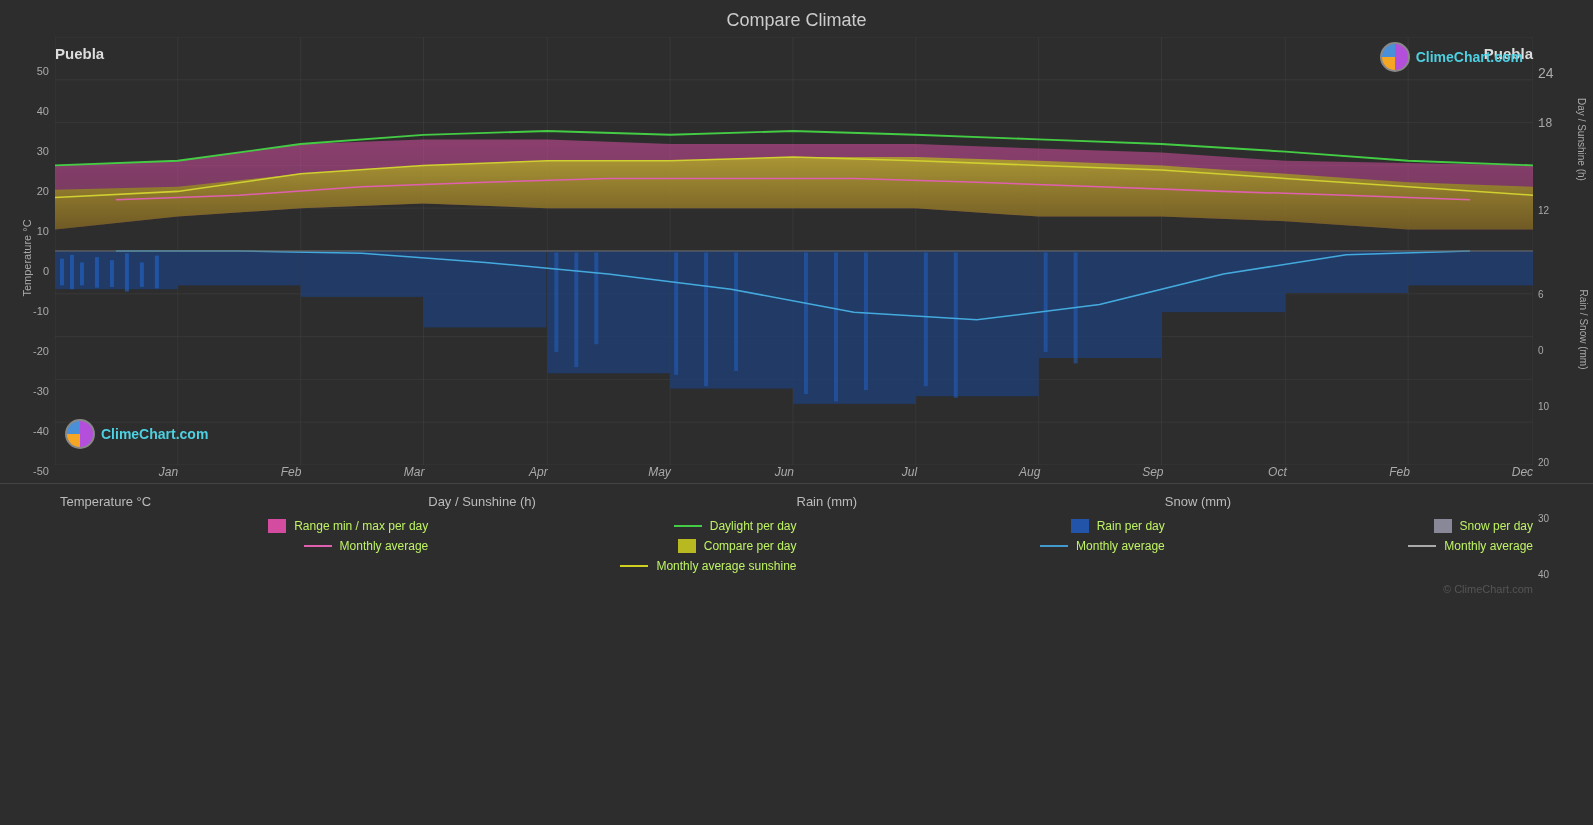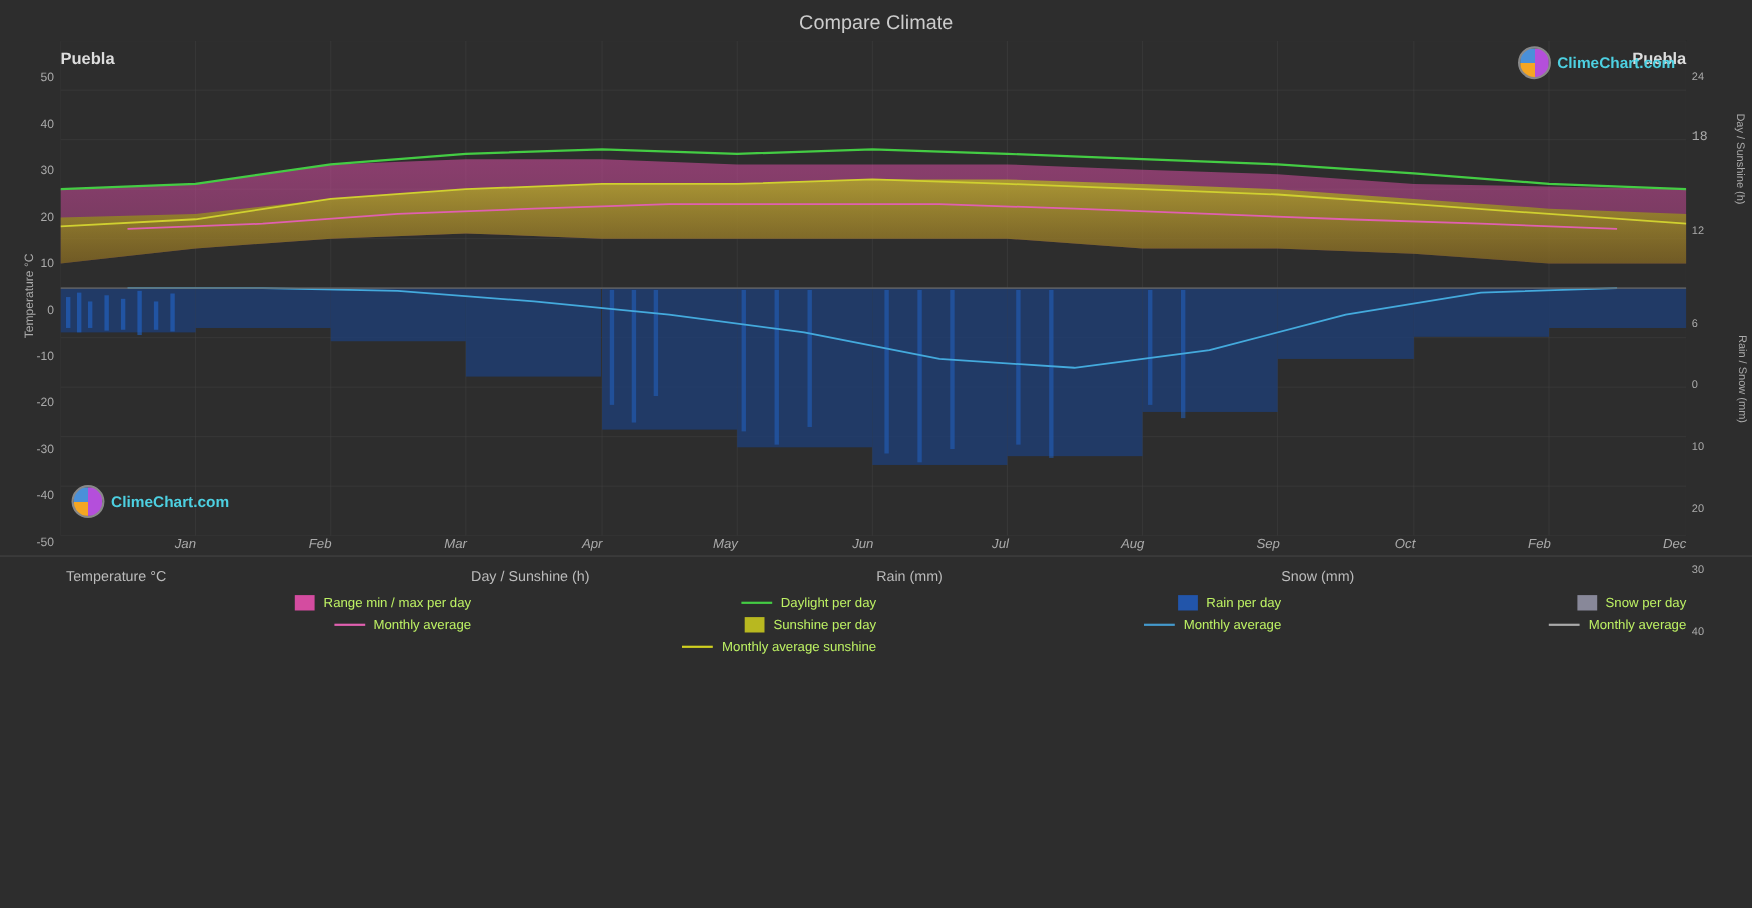--- a/index.html
+++ b/index.html
@@ -273,21 +273,21 @@
         <span>Aug</span>
         <span>Sep</span>
         <span>Oct</span>
         <span>Feb</span>
         <span>Dec</span>
       </div>
     </div>
 
     <div style="width:60px; position:relative; flex-shrink:0; display:flex; flex-direction:column; align-items:flex-start; padding-left:5px; font-size:10px; color:#aaa;">
 
-      <div style="position:absolute; top:28px; font-size:10px;">24</div>
+      <div style="position:absolute; top:28px; font-size:14px;">24</div>
       <div style="position:absolute; top:80px; font-size:12px;font-family:Liberation Mono, monospace;">18</div>
       <div style="position:absolute; top:168px; font-size:10px;">12</div>
       <div style="position:absolute; top:252px; font-size:10px;">6</div>
       <div style="position:absolute; top:308px; font-size:10px;">0</div>
 
       <div style="position:absolute; top:364px; font-size:10px;">10</div>
       <div style="position:absolute; top:420px; font-size:10px;">20</div>
       <div style="position:absolute; top:476px; font-size:10px;">30</div>
       <div style="position:absolute; top:532px; font-size:10px;">40</div>
 
@@ -312,21 +312,21 @@
     </div>
 
     <div class="legend-column">
       <div class="legend-title">Day / Sunshine (h)</div>
       <div class="legend-item">
         <div class="legend-line" style="background:#44cc44;"></div>
         <span>Daylight per day</span>
       </div>
       <div class="legend-item">
         <div class="legend-swatch" style="background:#b8b820;"></div>
-        <span>Sunshine per day</span>
+        <span>Compare per day</span>
       </div>
       <div class="legend-item">
         <div class="legend-line" style="background:#d0d020;"></div>
         <span>Monthly average sunshine</span>
       </div>
     </div>
 
     <div class="legend-column">
       <div class="legend-title">Rain (mm)</div>
       <div class="legend-item">
@@ -344,15 +344,16 @@
       <div class="legend-item">
         <div class="legend-swatch" style="background:#888899;"></div>
         <span>Snow per day</span>
       </div>
       <div class="legend-item">
         <div class="legend-line" style="background:#aaaaaa;"></div>
         <span>Monthly average</span>
       </div>
     </div>
 
+    <div style="width:100%; text-align:right; font-size:11px; color:#555; margin-top:4px;">© ClimeChart.com</div>
   </div>
 
 </div>
 
 </body></html>

